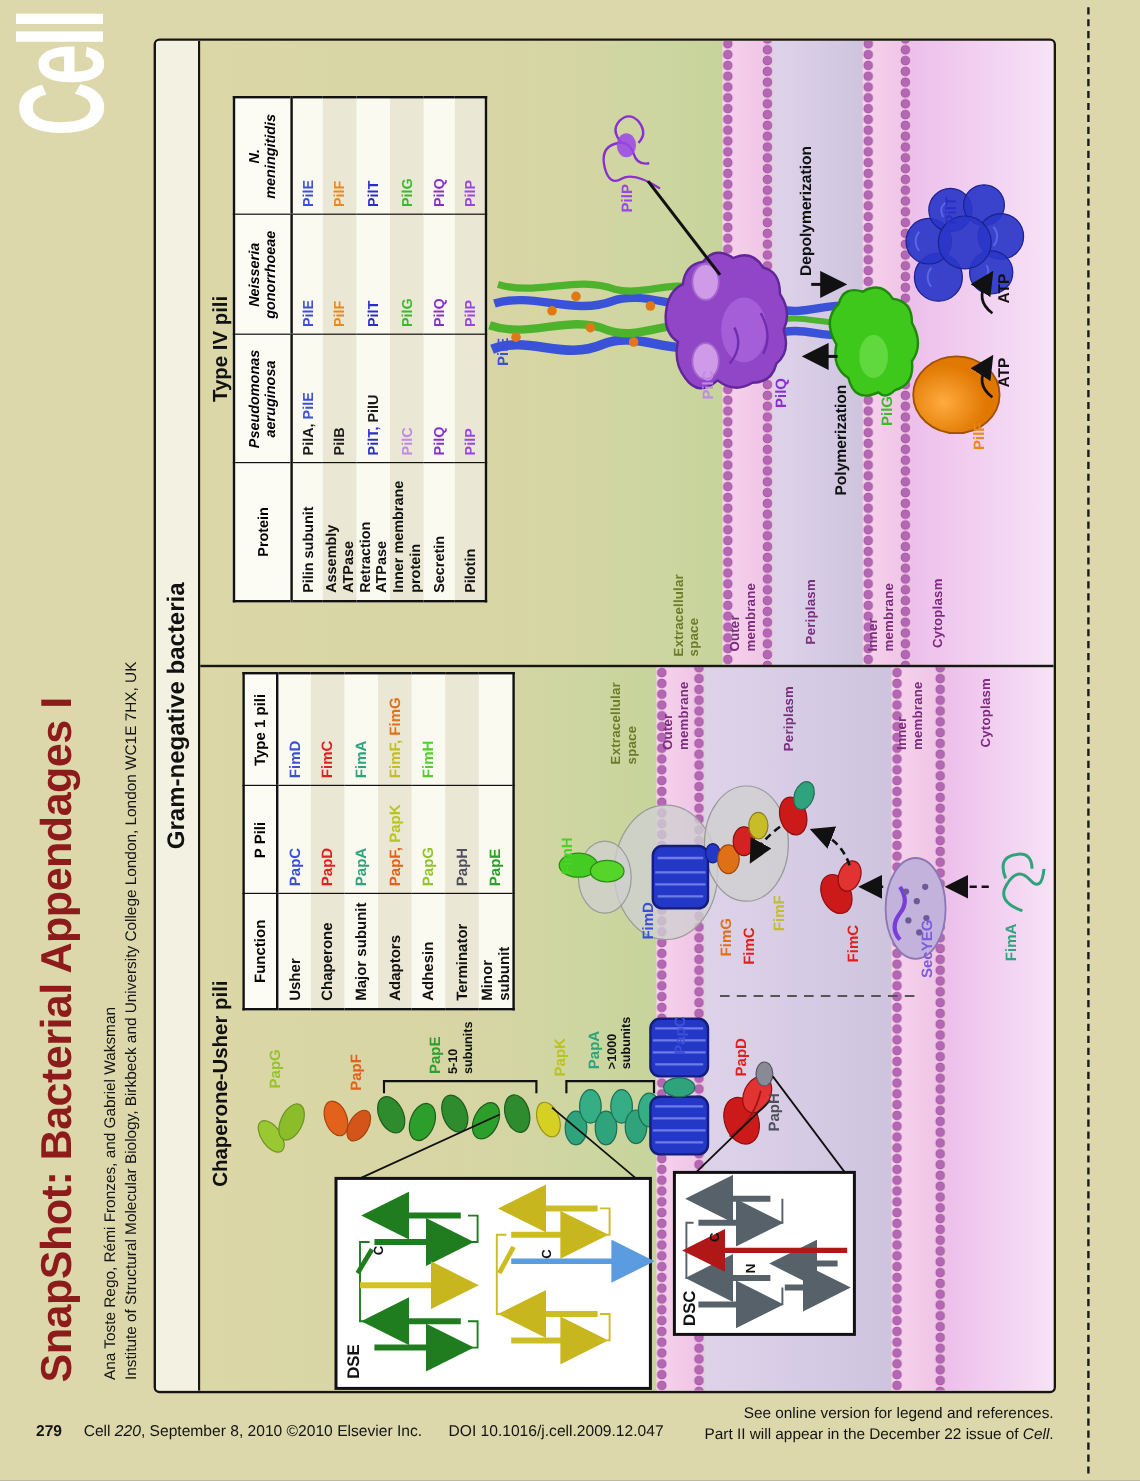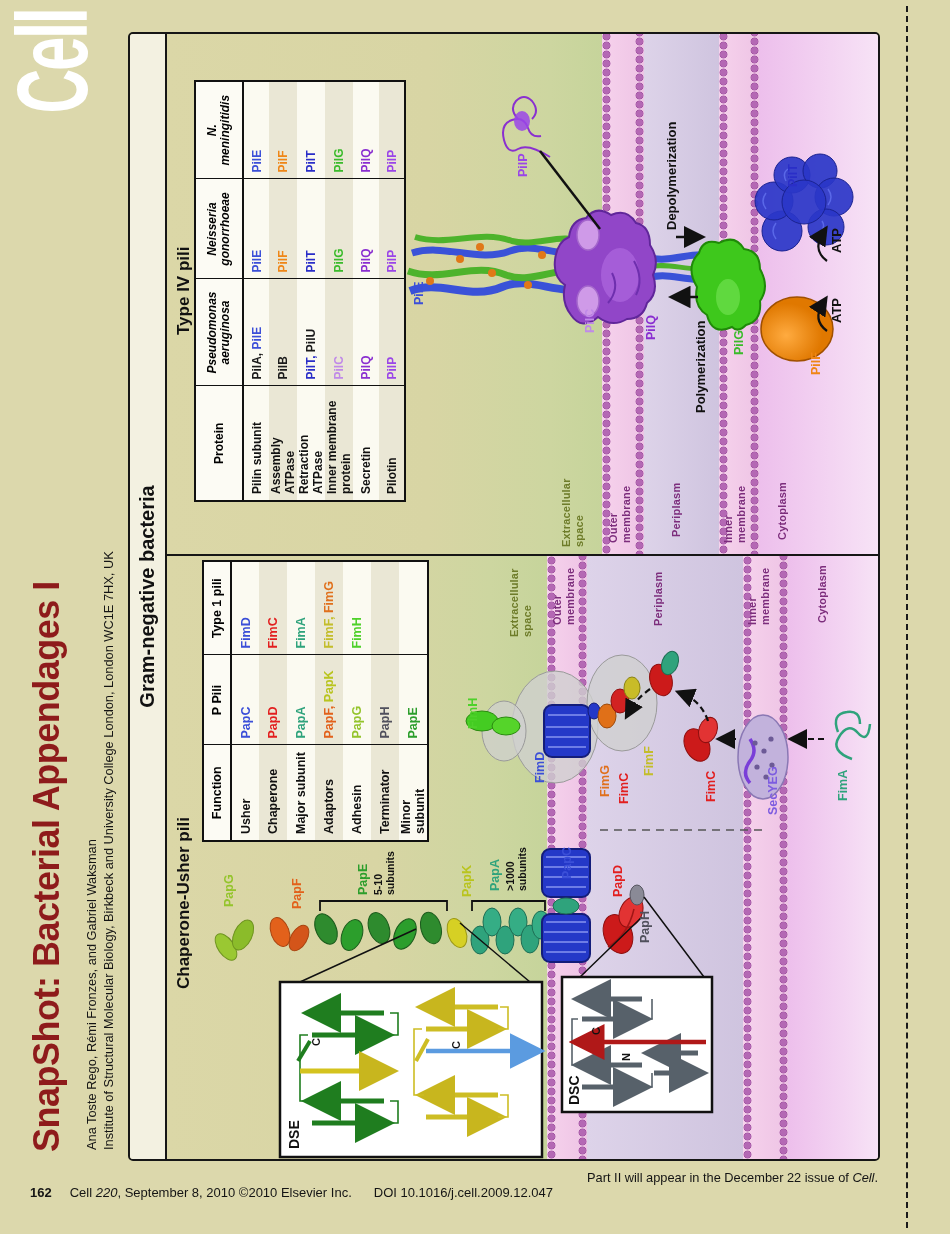--- a/index.html
+++ b/index.html
@@ -446,19 +446,20 @@
       <div class="rlabel" style="left:616px;top:477px;">Outer
 membrane</div>
       <div class="rlabel" style="left:622px;top:540px;">Periplasm</div>
       <div class="rlabel" style="left:616px;top:592px;">Inner
 membrane</div>
       <div class="rlabel" style="left:619px;top:646px;">Cytoplasm</div>
     </div>
   </div>
 
   <div class="footer-left">
-    <span class="pn">162</span><span>Cell </span><span class="vol">220</span><span>, September 8, 2010 ©2010 Elsevier Inc.</span><span class="doi">DOI 10.1016/j.cell.2009.12.047</span>
+    <span class="pn">279</span><span>Cell </span><span class="vol">220</span><span>, September 8, 2010 ©2010 Elsevier Inc.</span><span class="doi">DOI 10.1016/j.cell.2009.12.047</span>
   </div>
   <div class="footer-right">
+    <div>See online version for legend and references.</div>
     <div><span>Part II will appear in the December 22 issue of </span><span class="it">Cell</span><span>.</span></div>
   </div>
   <div class="cutline"></div>
 </div>
 
 </body></html>

